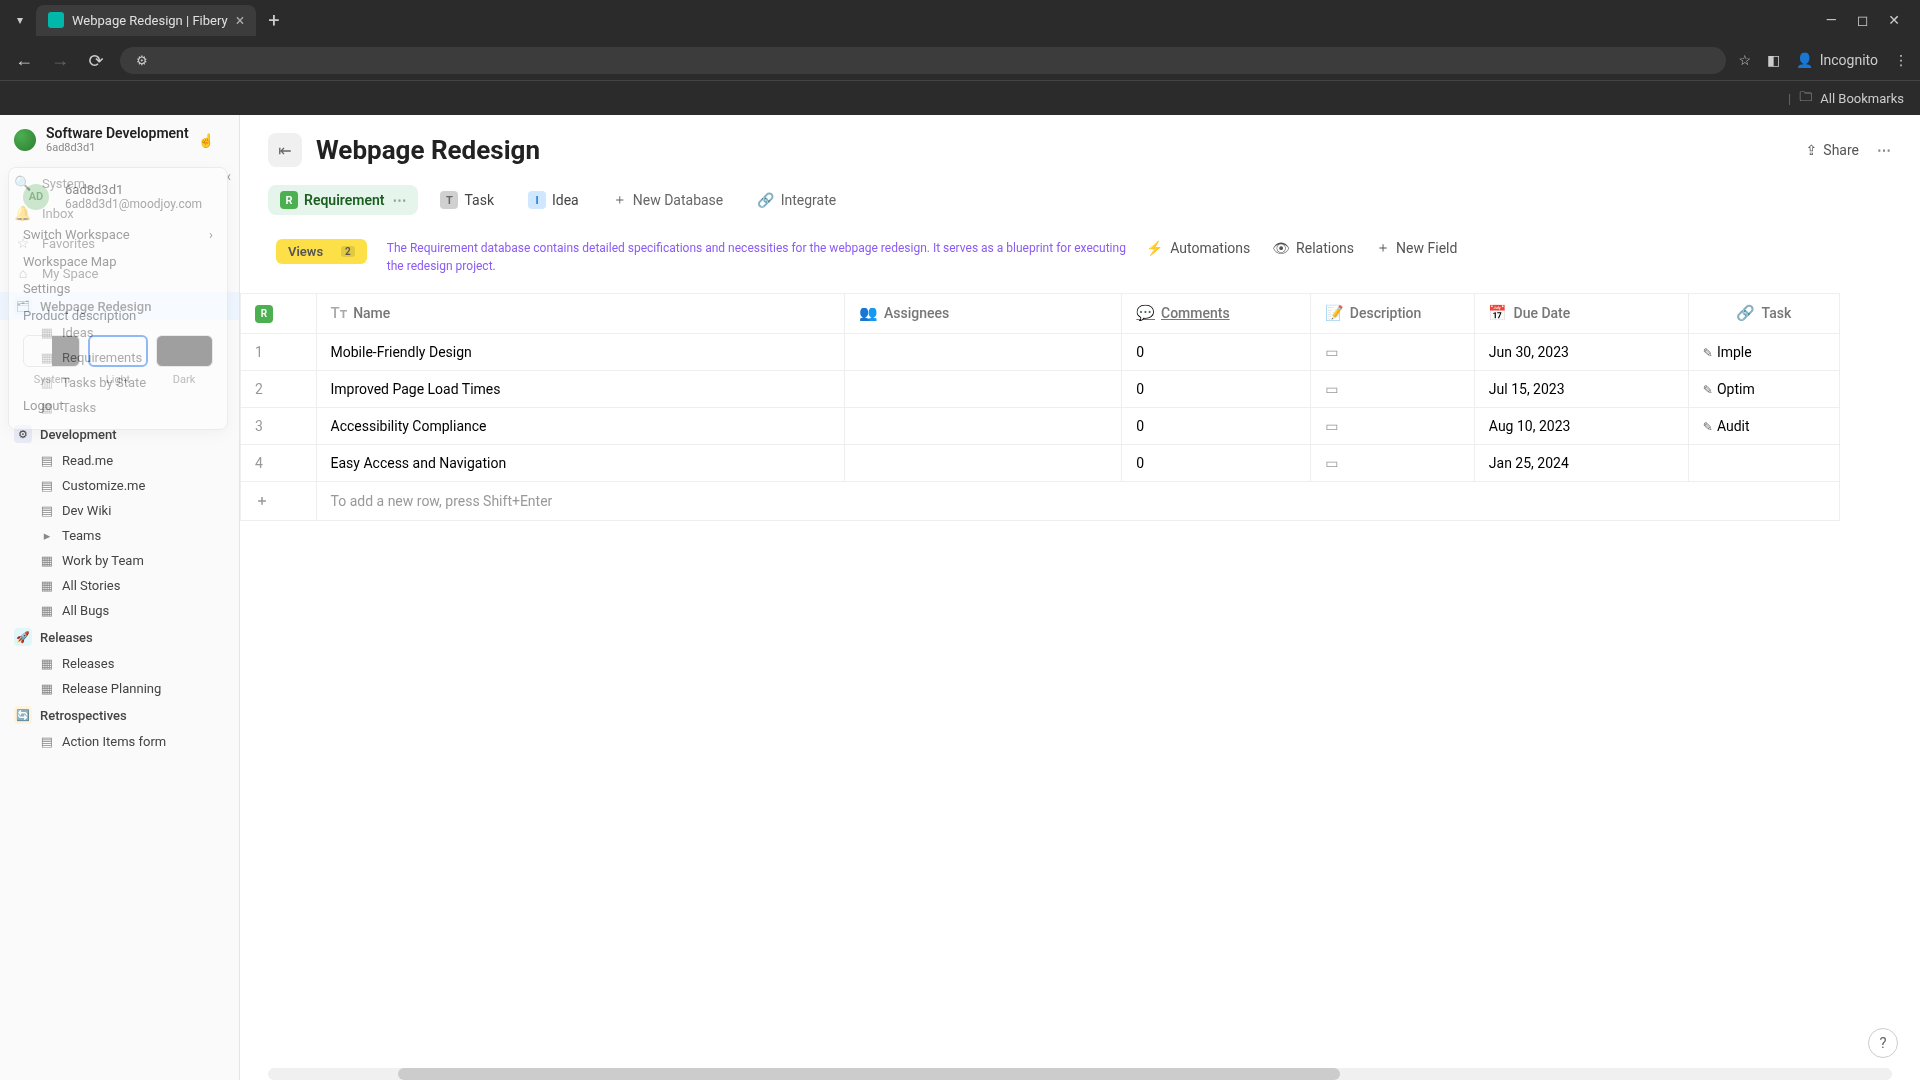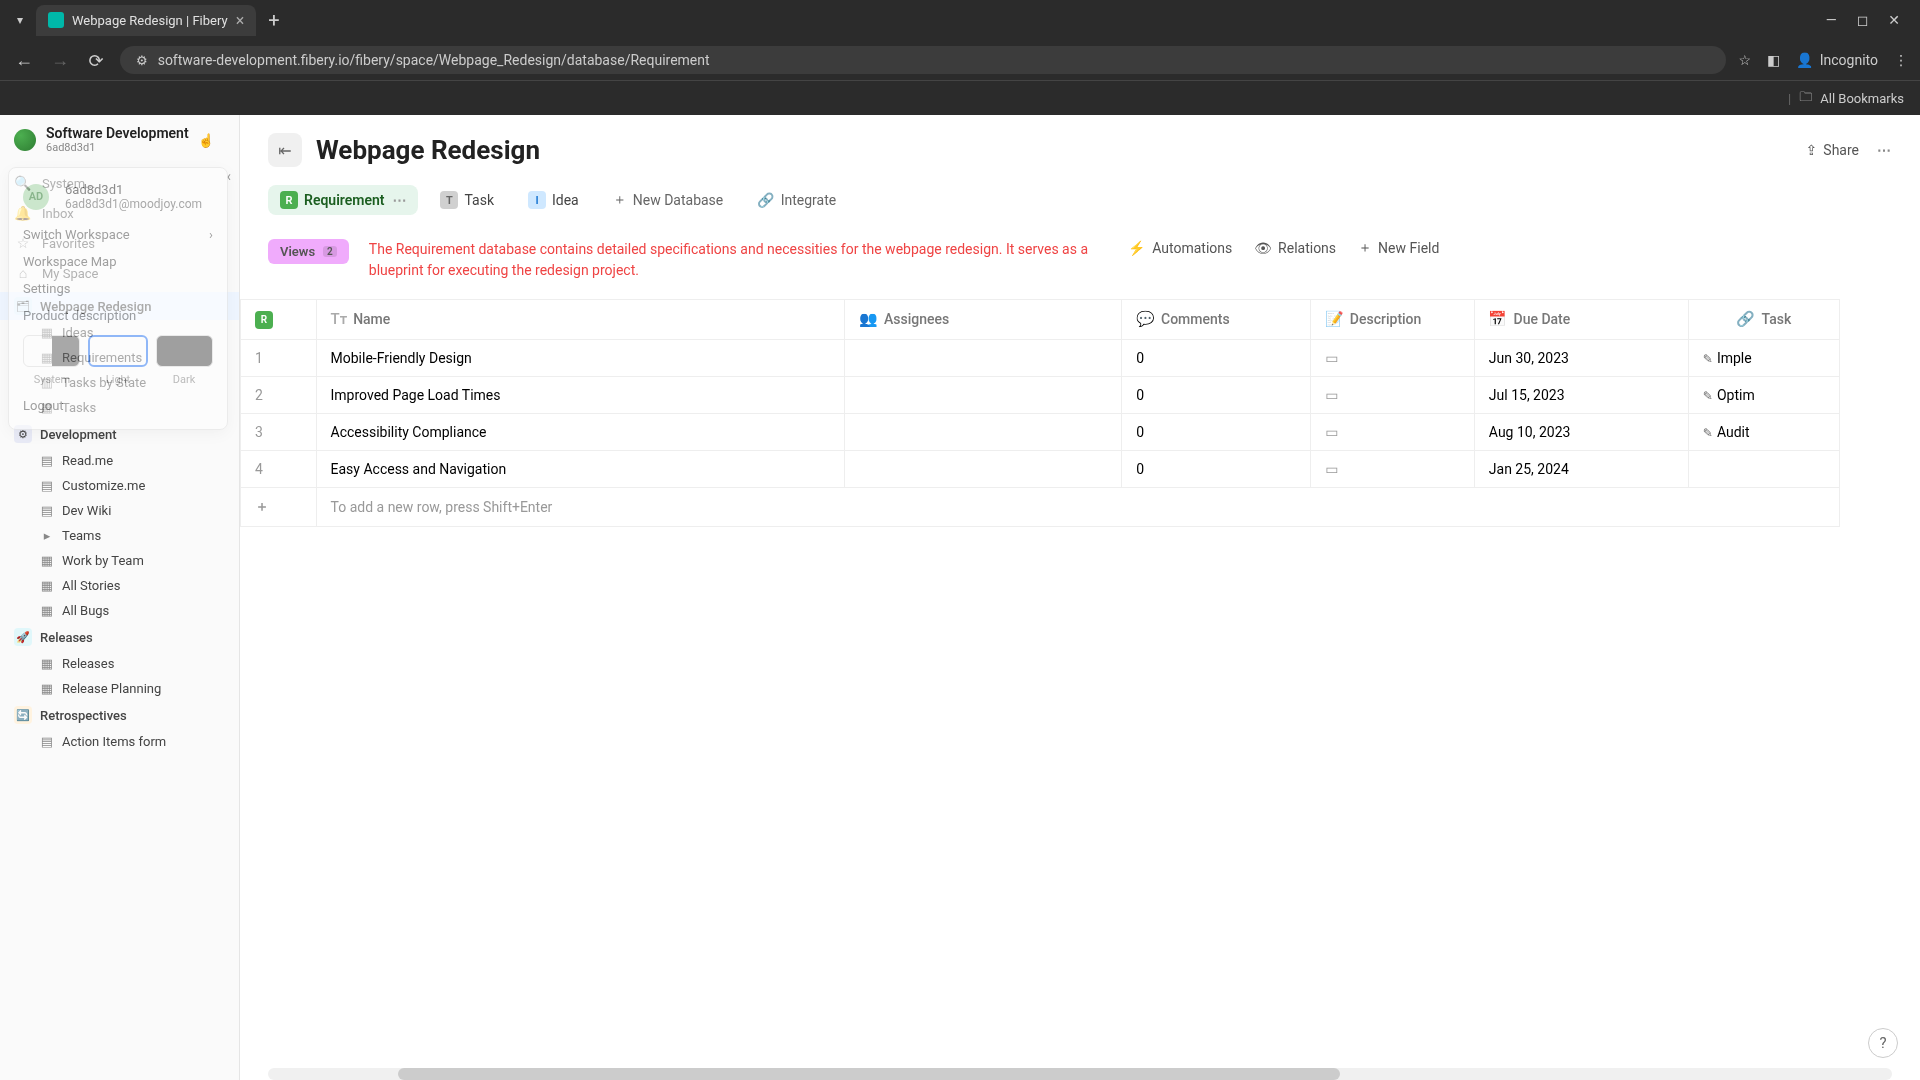--- a/index.html
+++ b/index.html
@@ -82,23 +82,23 @@
 .db-tab { display: flex; align-items: center; gap: 6px; padding: 6px 12px; border-radius: 8px; font-size: 14px; color: #444; cursor: pointer; }
 .db-tab.active { background: #e6f5ec; color: #1b5e20; font-weight: 600; }
 .db-tab-badge { width: 18px; height: 18px; border-radius: 4px; font-size: 11px; display: flex; align-items: center; justify-content: center; font-weight: 600; }
 .badge-req { background: #4caf50; color: #fff; }
 .badge-task { background: #d0d0d0; color: #666; }
 .badge-idea { background: #cfe8ff; color: #1976d2; }
 .db-tab .dots { color: #999; font-size: 14px; margin-left: 2px; }
 .new-db, .integrate { color: #666; display: flex; align-items: center; gap: 6px; cursor: pointer; }
 
 .desc-row { display: flex; padding: 16px 28px 18px; gap: 20px; align-items: flex-start; }
-.views-chip { background: #f0abfc; color: #555; padding: 5px 12px; border-radius: 6px; font-size: 13px; font-weight: 600; display: flex; align-items: center; gap: 8px; cursor: pointer; }
+.views-chip { background: #fde047; color: #555; padding: 5px 12px; border-radius: 6px; font-size: 13px; font-weight: 600; display: flex; align-items: center; gap: 18px; cursor: pointer; margin-left: 8px; }
 .views-count { font-size: 10px; background: rgba(0,0,0,0.1); padding: 0 4px; border-radius: 3px; }
-.db-desc { flex: 1; font-size: 14px; color: #ef4444; line-height: 1.5; max-width: 740px; }
+.db-desc { flex: 1; font-size: 12px; color: #8b5cf6; line-height: 1.5; max-width: 740px; }
 .view-actions { display: flex; gap: 22px; color: #555; font-size: 14px; }
 .view-action { display: flex; align-items: center; gap: 6px; cursor: pointer; }
 
 
 .table-wrap { flex: 1; overflow: auto; position: relative; }
 .db-table { border-collapse: collapse; min-width: 1600px; }
 .db-table th, .db-table td { border: 1px solid #eee; padding: 10px 14px; font-size: 14px; text-align: left; white-space: nowrap; }
 .db-table th { color: #777; font-weight: 500; background: #fff; }
 .db-table th .col-icon { margin-right: 6px; color: #aaa; font-size: 15px; }
 .row-num { width: 60px; text-align: right; color: #999; }
@@ -128,21 +128,20 @@
       <span>◻</span>
       <span>✕</span>
     </div>
   </div>
   <div class="address-bar">
     <span class="nav-btn">←</span>
     <span class="nav-btn disabled">→</span>
     <span class="nav-btn">⟳</span>
     <div class="url-box">
       <span class="url-lock">⚙</span>
-      <span>software-development.fibery.io/fibery/space/Webpage_Redesign/database/Requirement</span>
     </div>
     <div class="addr-right">
       <span>☆</span>
       <span>◧</span>
       <span class="incognito-badge">
         <span>👤</span>
         <span>Incognito</span>
       </span>
       <span>⋮</span>
     </div>
@@ -360,21 +359,21 @@
       </div>
     </div>
 
     <div class="table-wrap">
       <table class="db-table">
         <thead>
           <tr>
             <th class="row-num"><span class="idx-badge">R</span></th>
             <th style="width:420px;"><span class="col-icon">Tт</span><span>Name</span></th>
             <th style="width:220px;"><span class="col-icon">👥</span><span>Assignees</span></th>
-            <th style="width:150px;"><span class="col-icon">💬</span><span>Comments</span></th>
+            <th style="width:150px;text-decoration:underline;"><span class="col-icon">💬</span><span>Comments</span></th>
             <th style="width:130px;"><span class="col-icon">📝</span><span>Description</span></th>
             <th style="width:170px;"><span class="col-icon">📅</span><span>Due Date</span></th>
             <th style="width:120px;padding-left:48px;"><span class="col-icon">🔗</span><span>Task</span></th>
           </tr>
         </thead>
         <tbody id="table-body">
             <tr>
               <td class="row-num">1</td>
               <td>Mobile-Friendly Design</td>
               <td></td>

